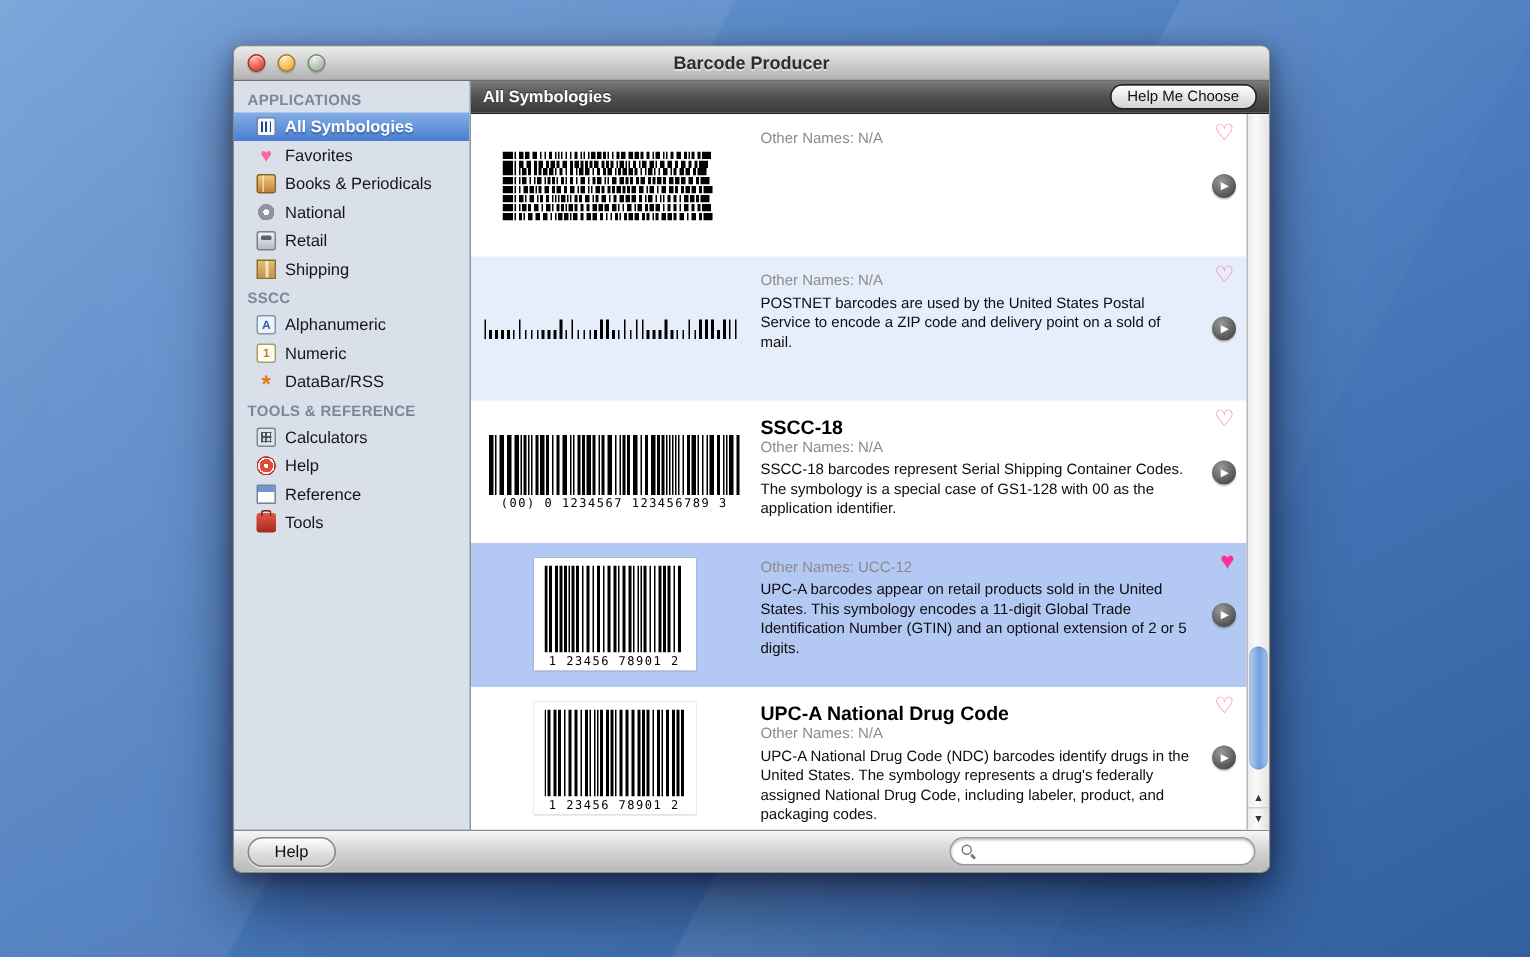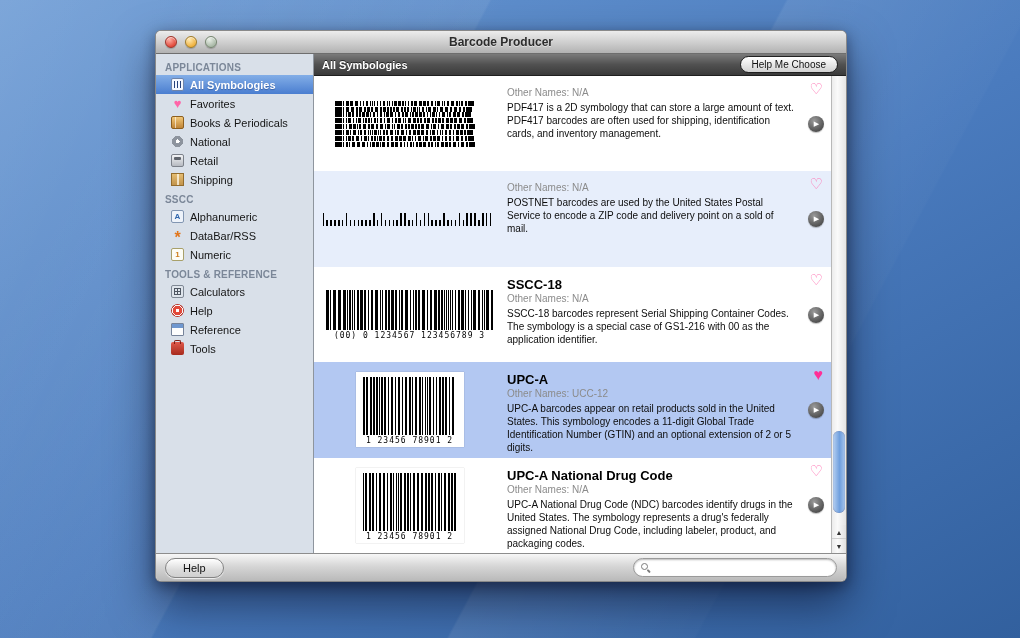--- a/index.html
+++ b/index.html
@@ -145,26 +145,26 @@
           <span class="ic ic-package"></span>
           <span class="side-label">Shipping</span>
         </div>
 
         <div class="section-title">SSCC</div>
         <div class="side-item">
           <span class="ic ic-alpha"></span>
           <span class="side-label">Alphanumeric</span>
         </div>
         <div class="side-item">
+          <span class="ic ic-num"></span>
+          <span class="side-label">Numeric</span>
+        </div>
+        <div class="side-item">
           <span class="ic ic-databar"></span>
           <span class="side-label">DataBar/RSS</span>
-        </div>
-        <div class="side-item">
-          <span class="ic ic-num"></span>
-          <span class="side-label">Numeric</span>
         </div>
 
         <div class="section-title">TOOLS &amp; REFERENCE</div>
         <div class="side-item">
           <span class="ic ic-calc"></span>
           <span class="side-label">Calculators</span>
         </div>
         <div class="side-item">
           <span class="ic ic-help"></span>
           <span class="side-label">Help</span>
@@ -501,21 +501,20 @@
                         <i style="display: block; flex: 0 0 auto; background: rgb(0, 0, 0); width: 3px; height: 100%; margin-right: 2px;"></i>
                         <i style="display: block; flex: 0 0 auto; background: rgb(0, 0, 0); width: 2px; height: 100%; margin-right: 1px;"></i>
                         <i style="display: block; flex: 0 0 auto; background: rgb(0, 0, 0); width: 6px; height: 100%; margin-right: 0px;"></i>
                       </div>
                     </div>
 
                 </div>
               </div>
               <div class="txt-col">
                 <div class="bc-other">Other Names: N/A</div>
-                <div class="bc-desc">PDF417 is a 2D symbology that can store a large amount of text. PDF417 barcodes are often used for shipping, identification cards, and inventory management.</div>
               </div>
               <span class="fav">♡</span>
               <span class="next"></span>
             </div>
 
             <div class="row alt">
               <div class="bc-col">
                 <div class="bc-wrap">
                   <div class="bc" style="display: flex; align-items: flex-end; width: 174px; height: 13px;">
                       <i style="display: block; flex: 0 0 auto; background: rgb(0, 0, 0); width: 1.5px; height: 13px; margin-right: 2.4px;"></i>
@@ -629,21 +628,21 @@
                       <i style="display: block; flex: 0 0 auto; background: rgb(0, 0, 0); width: 1px; height: auto; margin-right: 1px;"></i>
                       <i style="display: block; flex: 0 0 auto; background: rgb(0, 0, 0); width: 3px; height: auto; margin-right: 2px;"></i>
                       <i style="display: block; flex: 0 0 auto; background: rgb(0, 0, 0); width: 2px; height: auto; margin-right: 2px;"></i>
                     </div>
                   <div class="bc-digits">(00) 0 1234567 123456789 3</div>
                 </div>
               </div>
               <div class="txt-col">
                 <div class="bc-name">SSCC-18</div>
                 <div class="bc-other">Other Names: N/A</div>
-                <div class="bc-desc">SSCC-18 barcodes represent Serial Shipping Container Codes. The symbology is a special case of GS1-216 with 00 as the application identifier.</div>
+                <div class="bc-desc">SSCC-18 barcodes represent Serial Shipping Container Codes. The symbology is a special case of GS1-128 with 00 as the application identifier.</div>
               </div>
               <span class="fav">♡</span>
               <span class="next"></span>
             </div>
 
             <div class="row alt selected">
               <div class="bc-col">
                 <div class="bc-wrap boxed">
                   <div class="bc" style="display: flex; align-items: stretch; width: 94px; height: 58px; overflow: hidden;">
                       <i style="display: block; flex: 0 0 auto; background: rgb(0, 0, 0); width: 2px; height: auto; margin-right: 1px;"></i>
@@ -673,21 +672,20 @@
                       <i style="display: block; flex: 0 0 auto; background: rgb(0, 0, 0); width: 2px; height: auto; margin-right: 1px;"></i>
                       <i style="display: block; flex: 0 0 auto; background: rgb(0, 0, 0); width: 2px; height: auto; margin-right: 1px;"></i>
                       <i style="display: block; flex: 0 0 auto; background: rgb(0, 0, 0); width: 2px; height: auto; margin-right: 2px;"></i>
                       <i style="display: block; flex: 0 0 auto; background: rgb(0, 0, 0); width: 1px; height: auto; margin-right: 2px;"></i>
                       <i style="display: block; flex: 0 0 auto; background: rgb(0, 0, 0); width: 2px; height: auto; margin-right: 1px;"></i>
                     </div>
                   <div class="bc-digits">1 23456 78901 2</div>
                 </div>
               </div>
               <div class="txt-col">
-                <div class="bc-name">UPC-A</div>
                 <div class="bc-other">Other Names: UCC-12</div>
                 <div class="bc-desc">UPC-A barcodes appear on retail products sold in the United States. This symbology encodes a 11-digit Global Trade Identification Number (GTIN) and an optional extension of 2 or 5 digits.</div>
               </div>
               <span class="fav filled">♥</span>
               <span class="next"></span>
             </div>
 
             <div class="row">
               <div class="bc-col">
                 <div class="bc-wrap boxed">

